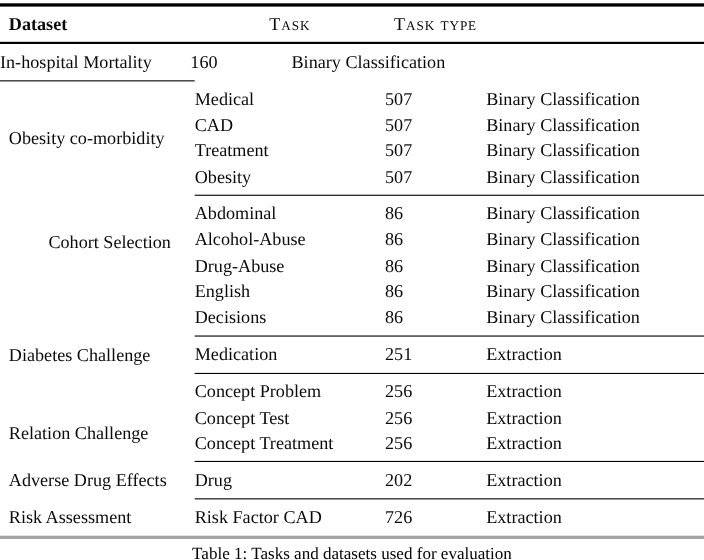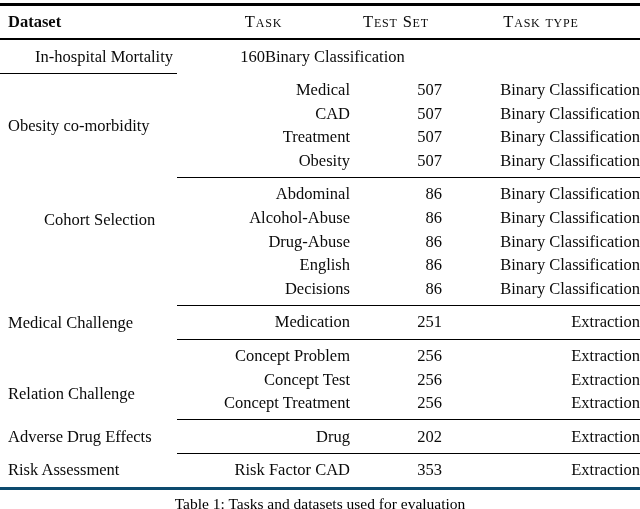--- a/index.html
+++ b/index.html
@@ -11,21 +11,21 @@
     overflow: hidden;
     font-family: "Liberation Serif", "DejaVu Serif", serif;
     color: #0a0a0a;
   }
   .paper-table {
     position: absolute;
     top: 3px;
     left: 0;
     width: 640px;
     border-top: 3px solid #000;
-    border-bottom: 3px solid #0c4a6e;
+    border-bottom: 3px solid #a3a3a3;
   }
   
   .thead {
     display: grid;
     grid-template-columns: 177px 173px 92px 1fr;
     align-items: center;
     height: 32px;
     border-bottom: 2px solid #000;
   }
   .th {
@@ -60,21 +60,21 @@
     border-bottom: 1.5px solid #000;
   }
   .group:last-child .group-right { border-bottom: none; }
   .row {
     display: grid;
     grid-template-columns: 173px 92px 1fr;
     line-height: 23.6px;
   }
   .cell {
     font-size: 16.5px;
-    text-align: right;
+    text-align: left;
     white-space: nowrap;
   }
   .caption {
     position: absolute;
     top: 494px;
     left: 0;
     width: 640px;
     text-align: center;
     font-size: 15.5px;
     line-height: 20px;
@@ -84,21 +84,20 @@
 </head>
 <body>
 
 <div class="page">
 
   <div class="paper-table">
 
     <div class="thead">
       <div class="th first">Dataset</div>
       <div class="th">Task</div>
-      <div class="th">Test Set</div>
       <div class="th">Task type</div>
     </div>
 
     <div>
         <div class="group g0">
           <div class="group-right">
             <div class="row">
               <div class="cell">In-hospital Mortality</div>
               <div class="cell">160</div>
               <div class="cell">Binary Classification</div>
@@ -154,21 +153,21 @@
               <div class="cell">Binary Classification</div>
             </div>
             <div class="row">
               <div class="cell">Decisions</div>
               <div class="cell">86</div>
               <div class="cell">Binary Classification</div>
             </div>
           </div>
         </div>
         <div class="group g3">
-          <div class="dataset-cell">Medical Challenge</div>
+          <div class="dataset-cell">Diabetes Challenge</div>
           <div class="group-right">
             <div class="row">
               <div class="cell">Medication</div>
               <div class="cell">251</div>
               <div class="cell">Extraction</div>
             </div>
           </div>
         </div>
         <div class="group g4">
           <div class="dataset-cell">Relation Challenge</div>
@@ -198,21 +197,21 @@
               <div class="cell">202</div>
               <div class="cell">Extraction</div>
             </div>
           </div>
         </div>
         <div class="group g6">
           <div class="dataset-cell">Risk Assessment</div>
           <div class="group-right">
             <div class="row">
               <div class="cell">Risk Factor CAD</div>
-              <div class="cell">353</div>
+              <div class="cell">726</div>
               <div class="cell">Extraction</div>
             </div>
           </div>
         </div>
       </div>
 
   </div>
 
   <div class="caption">Table 1: Tasks and datasets used for evaluation</div>
 

